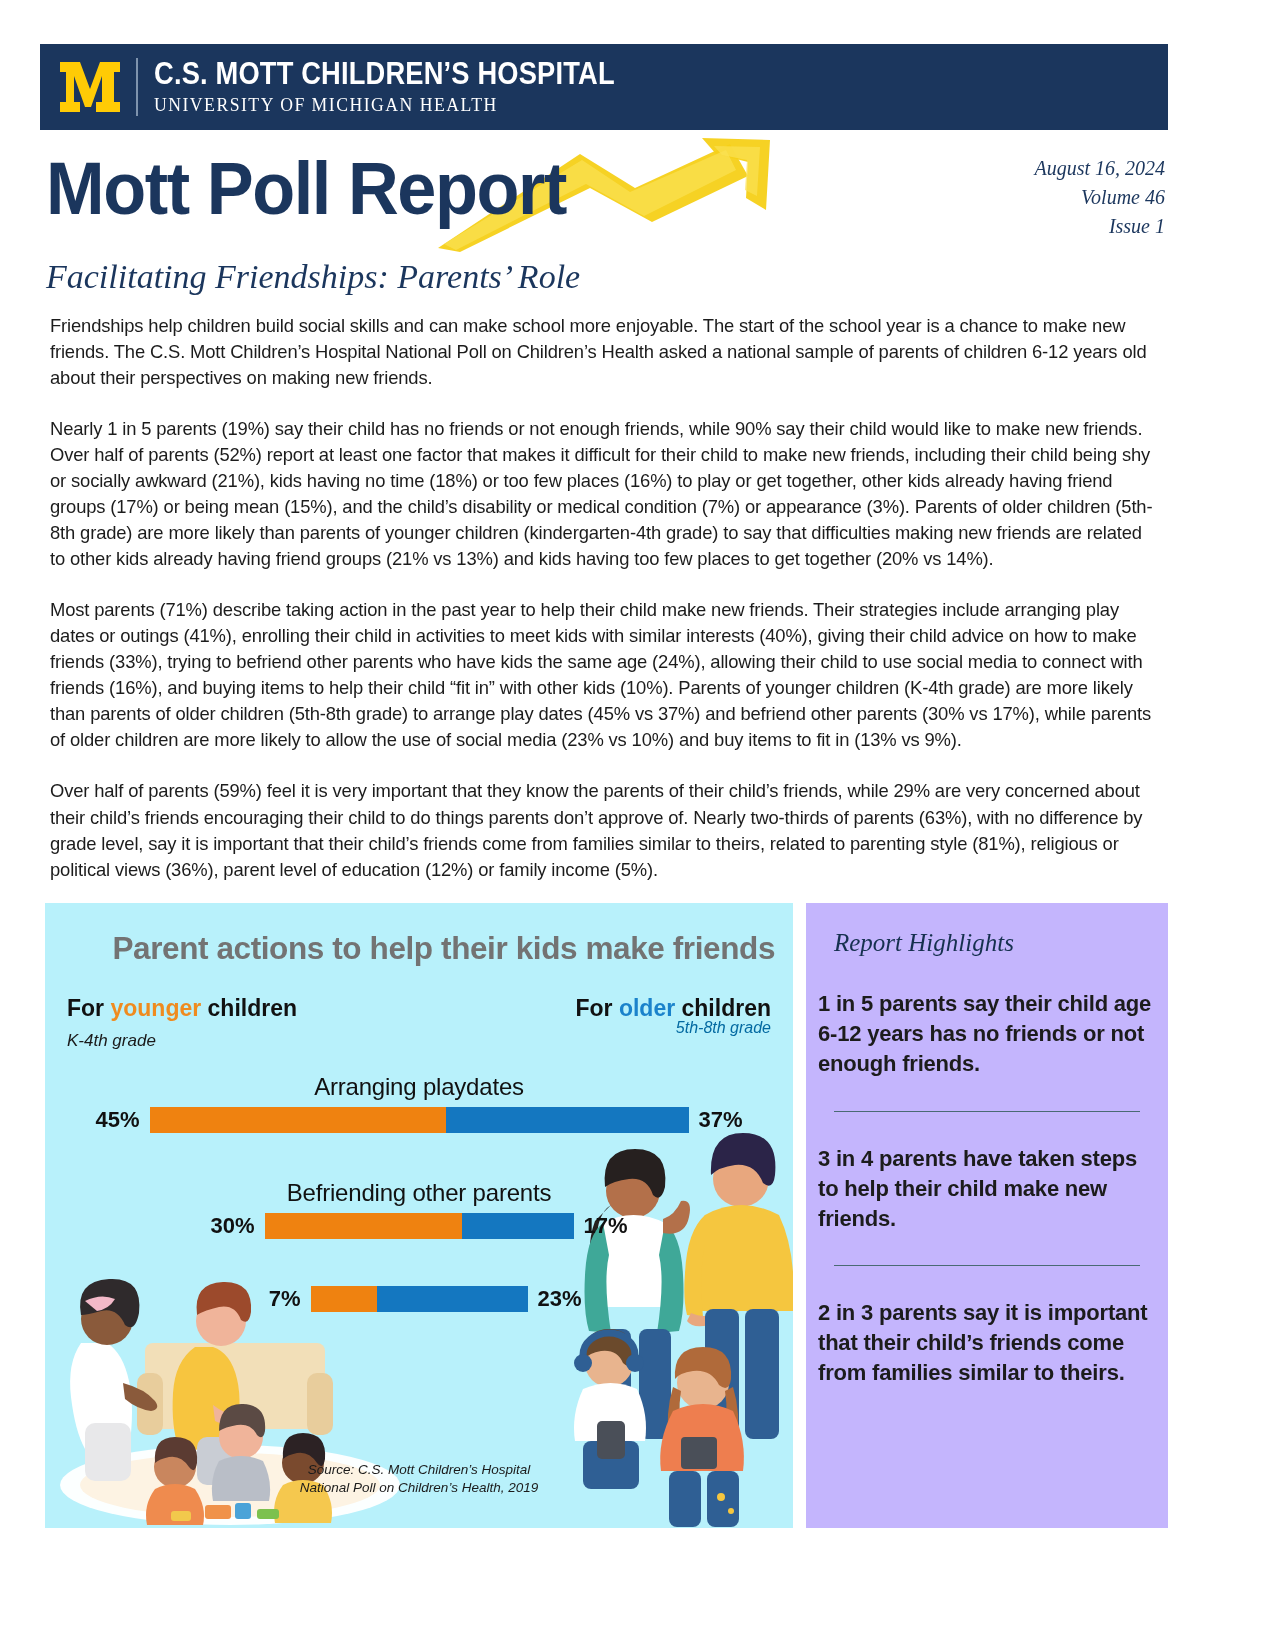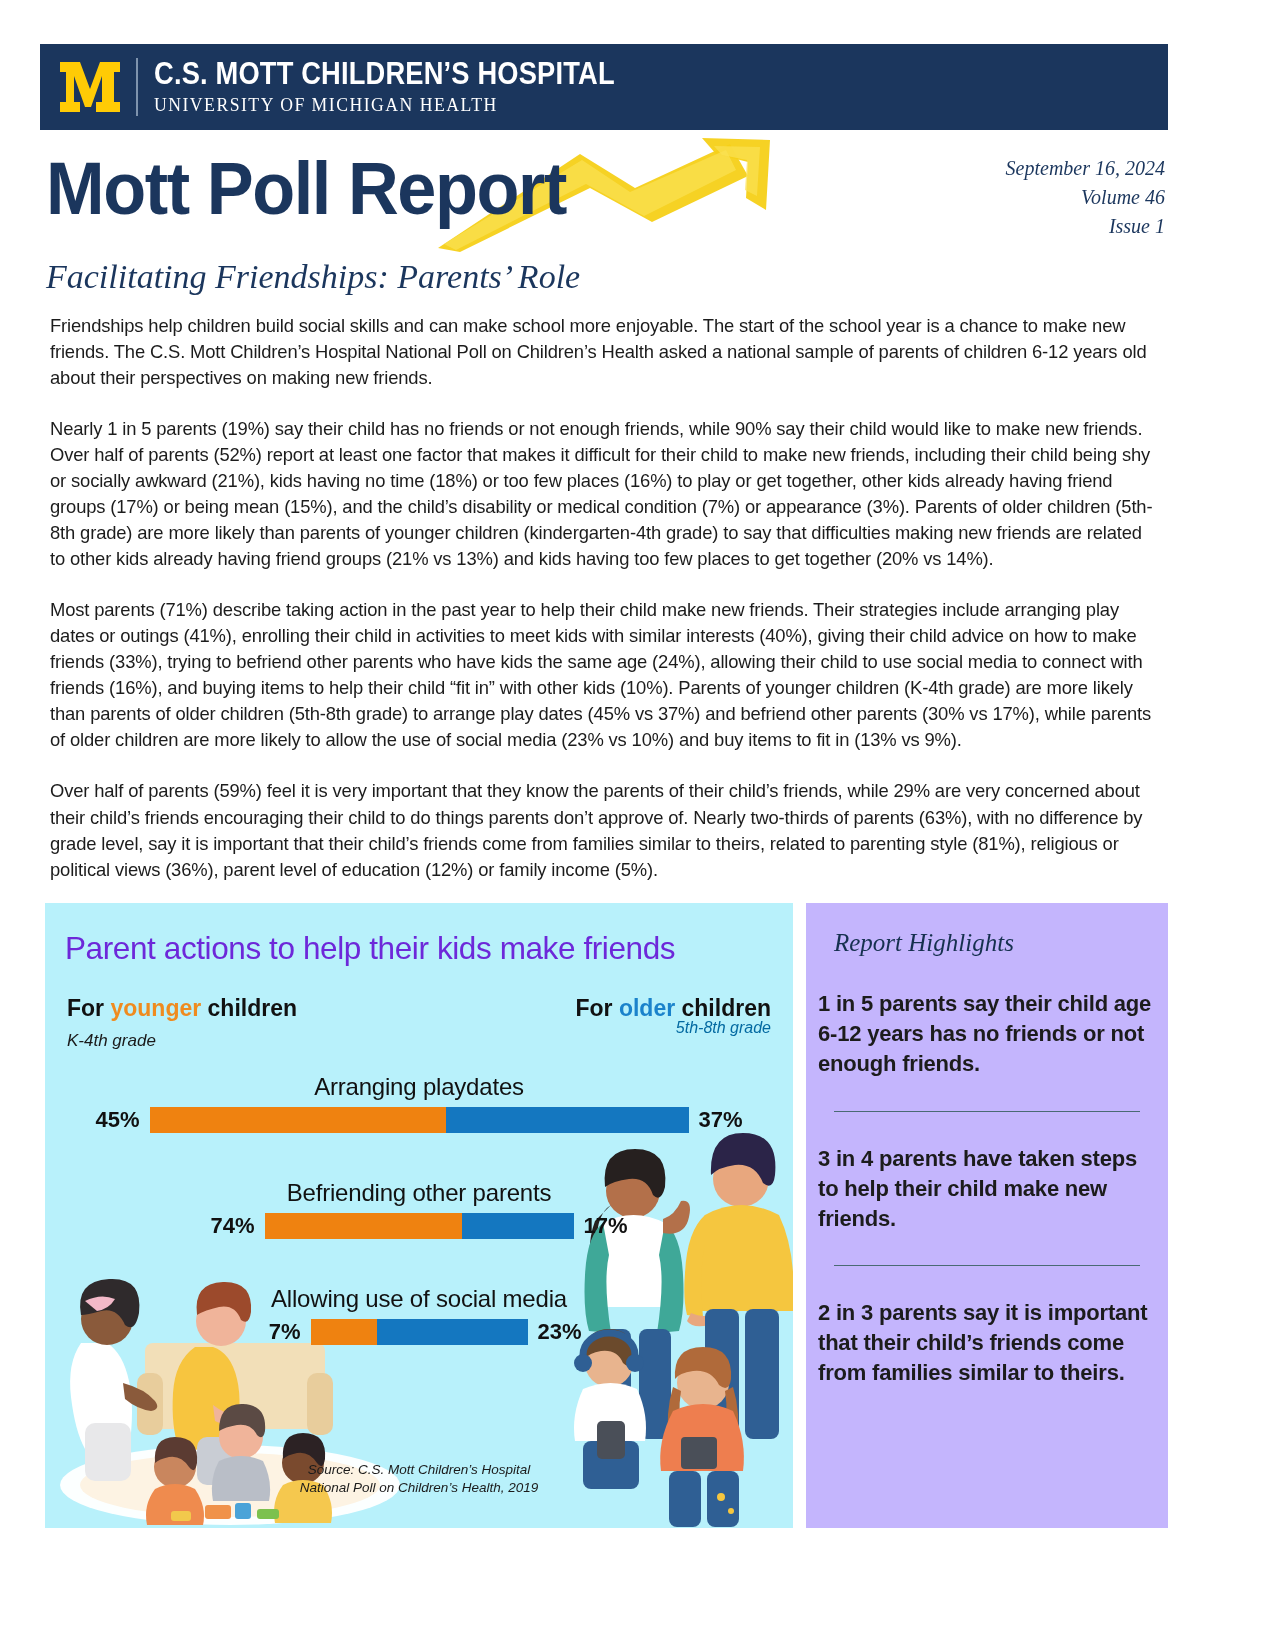--- a/index.html
+++ b/index.html
@@ -137,24 +137,24 @@
     position: absolute;
     left: 45px; top: 903px;
     width: 748px; height: 625px;
     background: #b8f1fb;
     overflow: hidden;
   }
   .info-title {
     position: absolute;
     left: 20px; top: 27px;
     width: 710px;
-    text-align: left;
+    text-align: right;
     font-size: 31.5px;
-    font-weight: normal;
-    color: #6d28d9;
+    font-weight: bold;
+    color: #737373;
     letter-spacing: -0.4px;
   }
   .grp-left {
     position: absolute;
     left: 22px; top: 92px;
     font-size: 23px;
     font-weight: bold;
     color: #111;
   }
   .grp-right {
@@ -277,21 +277,21 @@
         <g fill="#f5d018">
           <path d="M8 112 L150 18 L205 52 L300 8 L318 40 L222 86 L160 52 L30 116 Z" opacity="0.95"></path>
           <path d="M272 2 L340 4 L336 74 L316 62 L318 26 L286 18 Z" opacity="0.95"></path>
           <path d="M14 108 L152 24 L200 56 L296 14 L306 34 L214 80 L156 48 L26 114 Z" fill="#fbe154" opacity="0.7"></path>
           <path d="M284 10 L330 11 L327 60 L315 54 L317 24 L292 19 Z" fill="#fbe154" opacity="0.7"></path>
         </g>
       </svg>
     </div>
     <div class="mott-title">Mott Poll Report</div>
     <div class="issue-block">
-      <div>September 16, 2024</div>
+      <div>August 16, 2024</div>
       <div>Volume 46</div>
       <div>Issue 1</div>
     </div>
   </div>
 
   <div class="subtitle">Facilitating Friendships: Parents’ Role</div>
 
   <div class="body-text">
     <p>Friendships help children build social skills and can make school more enjoyable. The start of the school year is a chance to make new friends. The C.S. Mott Children’s Hospital National Poll on Children’s Health asked a national sample of parents of children 6-12 years old about their perspectives on making new friends.</p>
     <p>Nearly 1 in 5 parents (19%) say their child has no friends or not enough friends, while 90% say their child would like to make new friends. Over half of parents (52%) report at least one factor that makes it difficult for their child to make new friends, including their child being shy or socially awkward (21%), kids having no time (18%) or too few places (16%) to play or get together, other kids already having friend groups (17%) or being mean (15%), and the child’s disability or medical condition (7%) or appearance (3%). Parents of older children (5th-8th grade) are more likely than parents of younger children (kindergarten-4th grade) to say that difficulties making new friends are related to other kids already having friend groups (21% vs 13%) and kids having too few places to get together (20% vs 14%).</p>
@@ -395,29 +395,28 @@
         <div class="bar-val left">45%</div>
         <div class="seg orange" style="width:296px;"></div>
         <div class="seg blue" style="width:243px;"></div>
         <div class="bar-val right">37%</div>
       </div>
     </div>
 
     <div class="bar-group" style="top:276px;">
       <div class="bar-label">Befriending other parents</div>
       <div class="bar-row">
-        <div class="bar-val left">74%</div>
+        <div class="bar-val left">30%</div>
         <div class="seg orange" style="width:197px;"></div>
         <div class="seg blue" style="width:112px;"></div>
         <div class="bar-val right">17%</div>
       </div>
     </div>
 
     <div class="bar-group" style="top:382px;">
-      <div class="bar-label">Allowing use of social media</div>
       <div class="bar-row">
         <div class="bar-val left">7%</div>
         <div class="seg orange" style="width:66px;"></div>
         <div class="seg blue" style="width:151px;"></div>
         <div class="bar-val right">23%</div>
       </div>
     </div>
 
     <div class="source-note">
       <div>Source: C.S. Mott Children’s Hospital</div>

